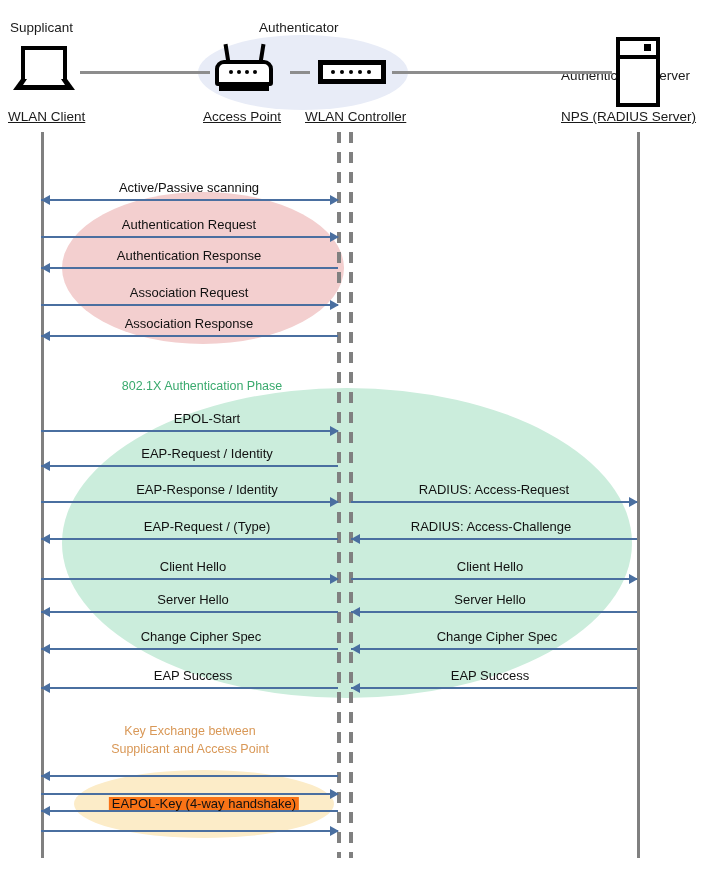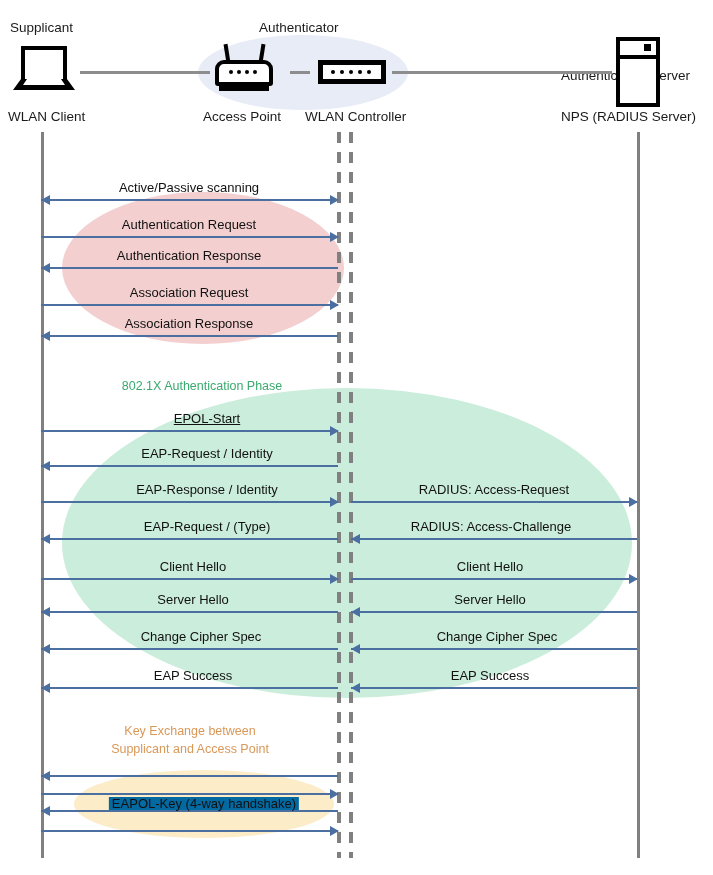--- a/index.html
+++ b/index.html
@@ -26,20 +26,21 @@
     color: #1a1a1a;
     white-space: nowrap;
     line-height: 1;
   }
   .node-caption {
     position: absolute;
     font-size: 13.5px;
     color: #1a1a1a;
     white-space: nowrap;
     line-height: 1;
+    text-decoration: underline;
   }
 
   
   .auth-blob {
     position: absolute;
     left: 198px;
     top: 35px;
     width: 210px;
     height: 75px;
     border-radius: 50%;
@@ -275,21 +276,21 @@
   </div>
   <div class="msg" style="left:41px; top:335px;">
     <div class="msg-line" style="width:297px;"></div>
     <div class="msg-head left" style="left:0px;"></div>
     <div class="msg-label" style="left:148px; top:-18px;">Association Response</div>
   </div>
 
   <div class="msg" style="left:41px; top:430px;">
     <div class="msg-line" style="width:297px;"></div>
     <div class="msg-head right" style="left:289px;"></div>
-    <div class="msg-label" style="left:166px; top:-18px;text-decoration:underline;">EPOL-Start</div>
+    <div class="msg-label" style="left:166px; top:-18px;">EPOL-Start</div>
   </div>
   <div class="msg" style="left:41px; top:465px;">
     <div class="msg-line" style="width:297px;"></div>
     <div class="msg-head left" style="left:0px;"></div>
     <div class="msg-label" style="left:166px; top:-18px;">EAP-Request / Identity</div>
   </div>
   <div class="msg" style="left:41px; top:501px;">
     <div class="msg-line" style="width:297px;"></div>
     <div class="msg-head right" style="left:289px;"></div>
     <div class="msg-label" style="left:166px; top:-18px;">EAP-Response / Identity</div>
@@ -355,20 +356,20 @@
     <div class="msg-line" style="width:297px;"></div>
     <div class="msg-head left" style="left:0px;"></div>
   </div>
   <div class="msg" style="left:41px; top:793px;">
     <div class="msg-line" style="width:297px;"></div>
     <div class="msg-head right" style="left:289px;"></div>
   </div>
   <div class="msg" style="left:41px; top:810px;">
     <div class="msg-line" style="width:297px;"></div>
     <div class="msg-head left" style="left:0px;"></div>
-    <div class="msg-label" style="left:163px; top:-13px; background:#0369a1; padding:0 3px;">EAPOL-Key (4-way handshake)</div>
+    <div class="msg-label" style="left:163px; top:-13px; background:#f97316; padding:0 3px;">EAPOL-Key (4-way handshake)</div>
   </div>
   <div class="msg" style="left:41px; top:830px;">
     <div class="msg-line" style="width:297px;"></div>
     <div class="msg-head right" style="left:289px;"></div>
   </div>
 
 </div>
 
 </body></html>

